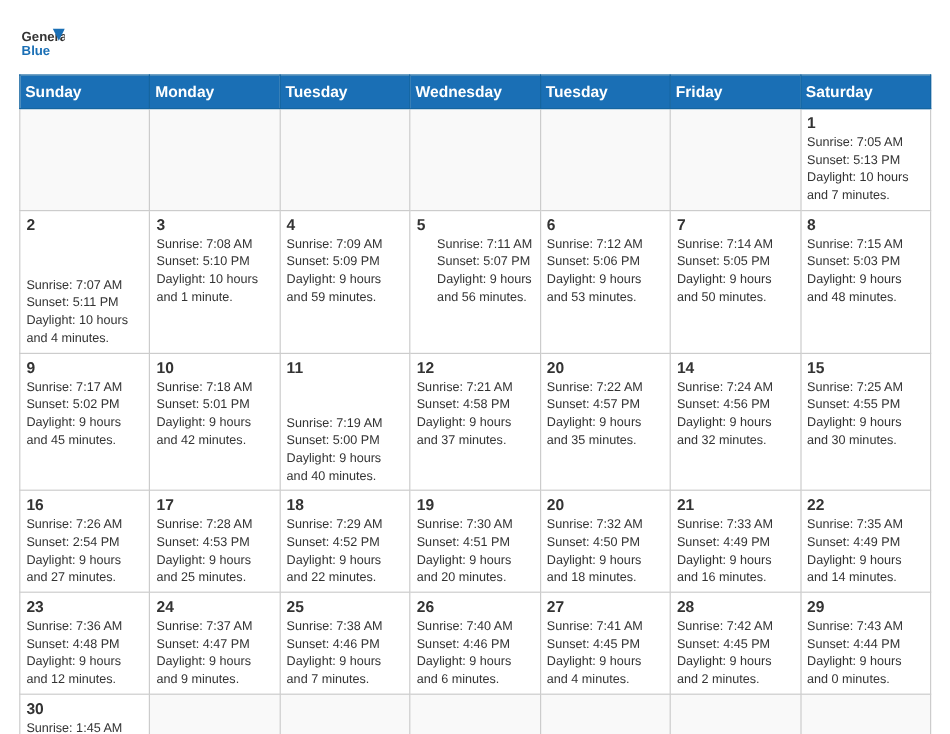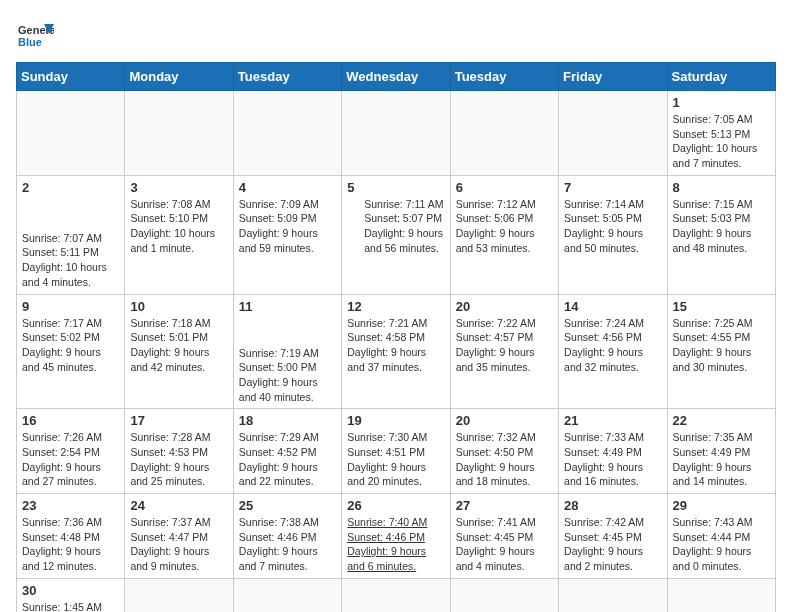--- a/index.html
+++ b/index.html
@@ -269,21 +269,21 @@
 Daylight: 9 hours and 9 minutes.</div>
           </td>
           <td>
             <span class="day-number">25</span>
             <div class="day-info" style="white-space: pre-line;">Sunrise: 7:38 AM
 Sunset: 4:46 PM
 Daylight: 9 hours and 7 minutes.</div>
           </td>
           <td>
             <span class="day-number">26</span>
-            <div class="day-info" style="white-space: pre-line; text-decoration: underline;">Sunrise: 7:40 AM
+            <div class="day-info" style="white-space: pre-line;">Sunrise: 7:40 AM
 Sunset: 4:46 PM
 Daylight: 9 hours and 6 minutes.</div>
           </td>
           <td>
             <span class="day-number">27</span>
             <div class="day-info" style="white-space: pre-line;">Sunrise: 7:41 AM
 Sunset: 4:45 PM
 Daylight: 9 hours and 4 minutes.</div>
           </td>
           <td>

